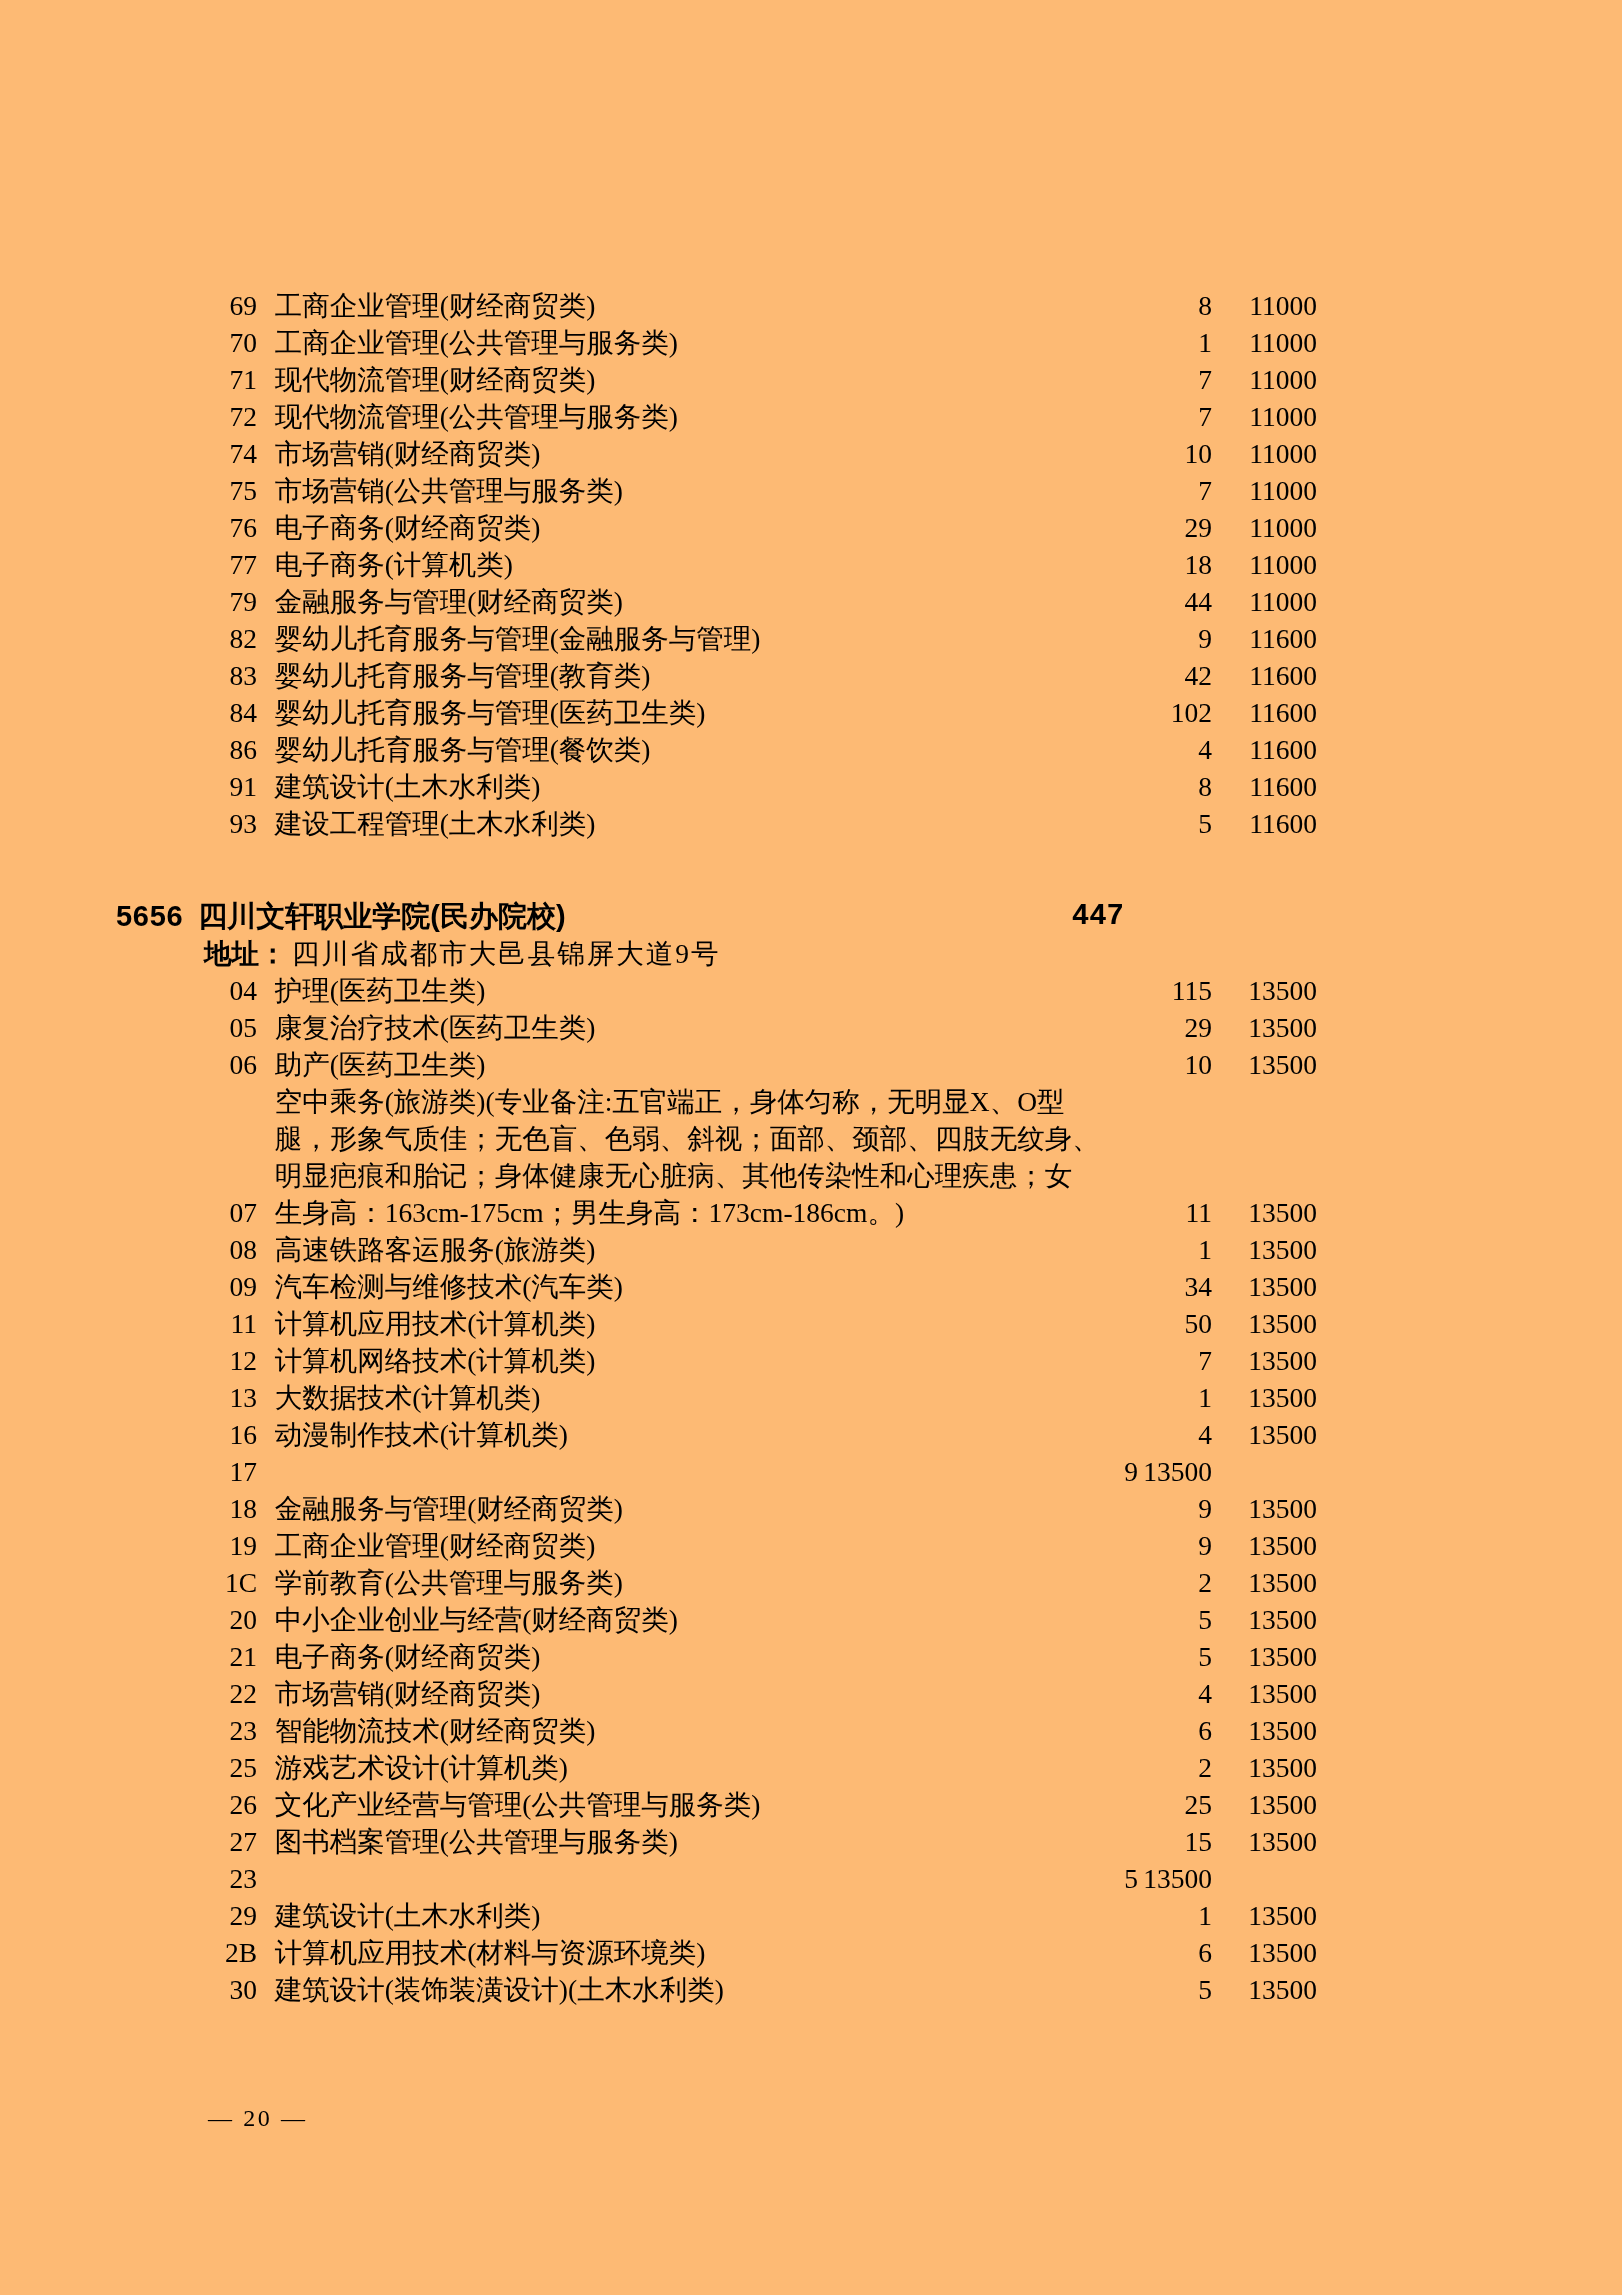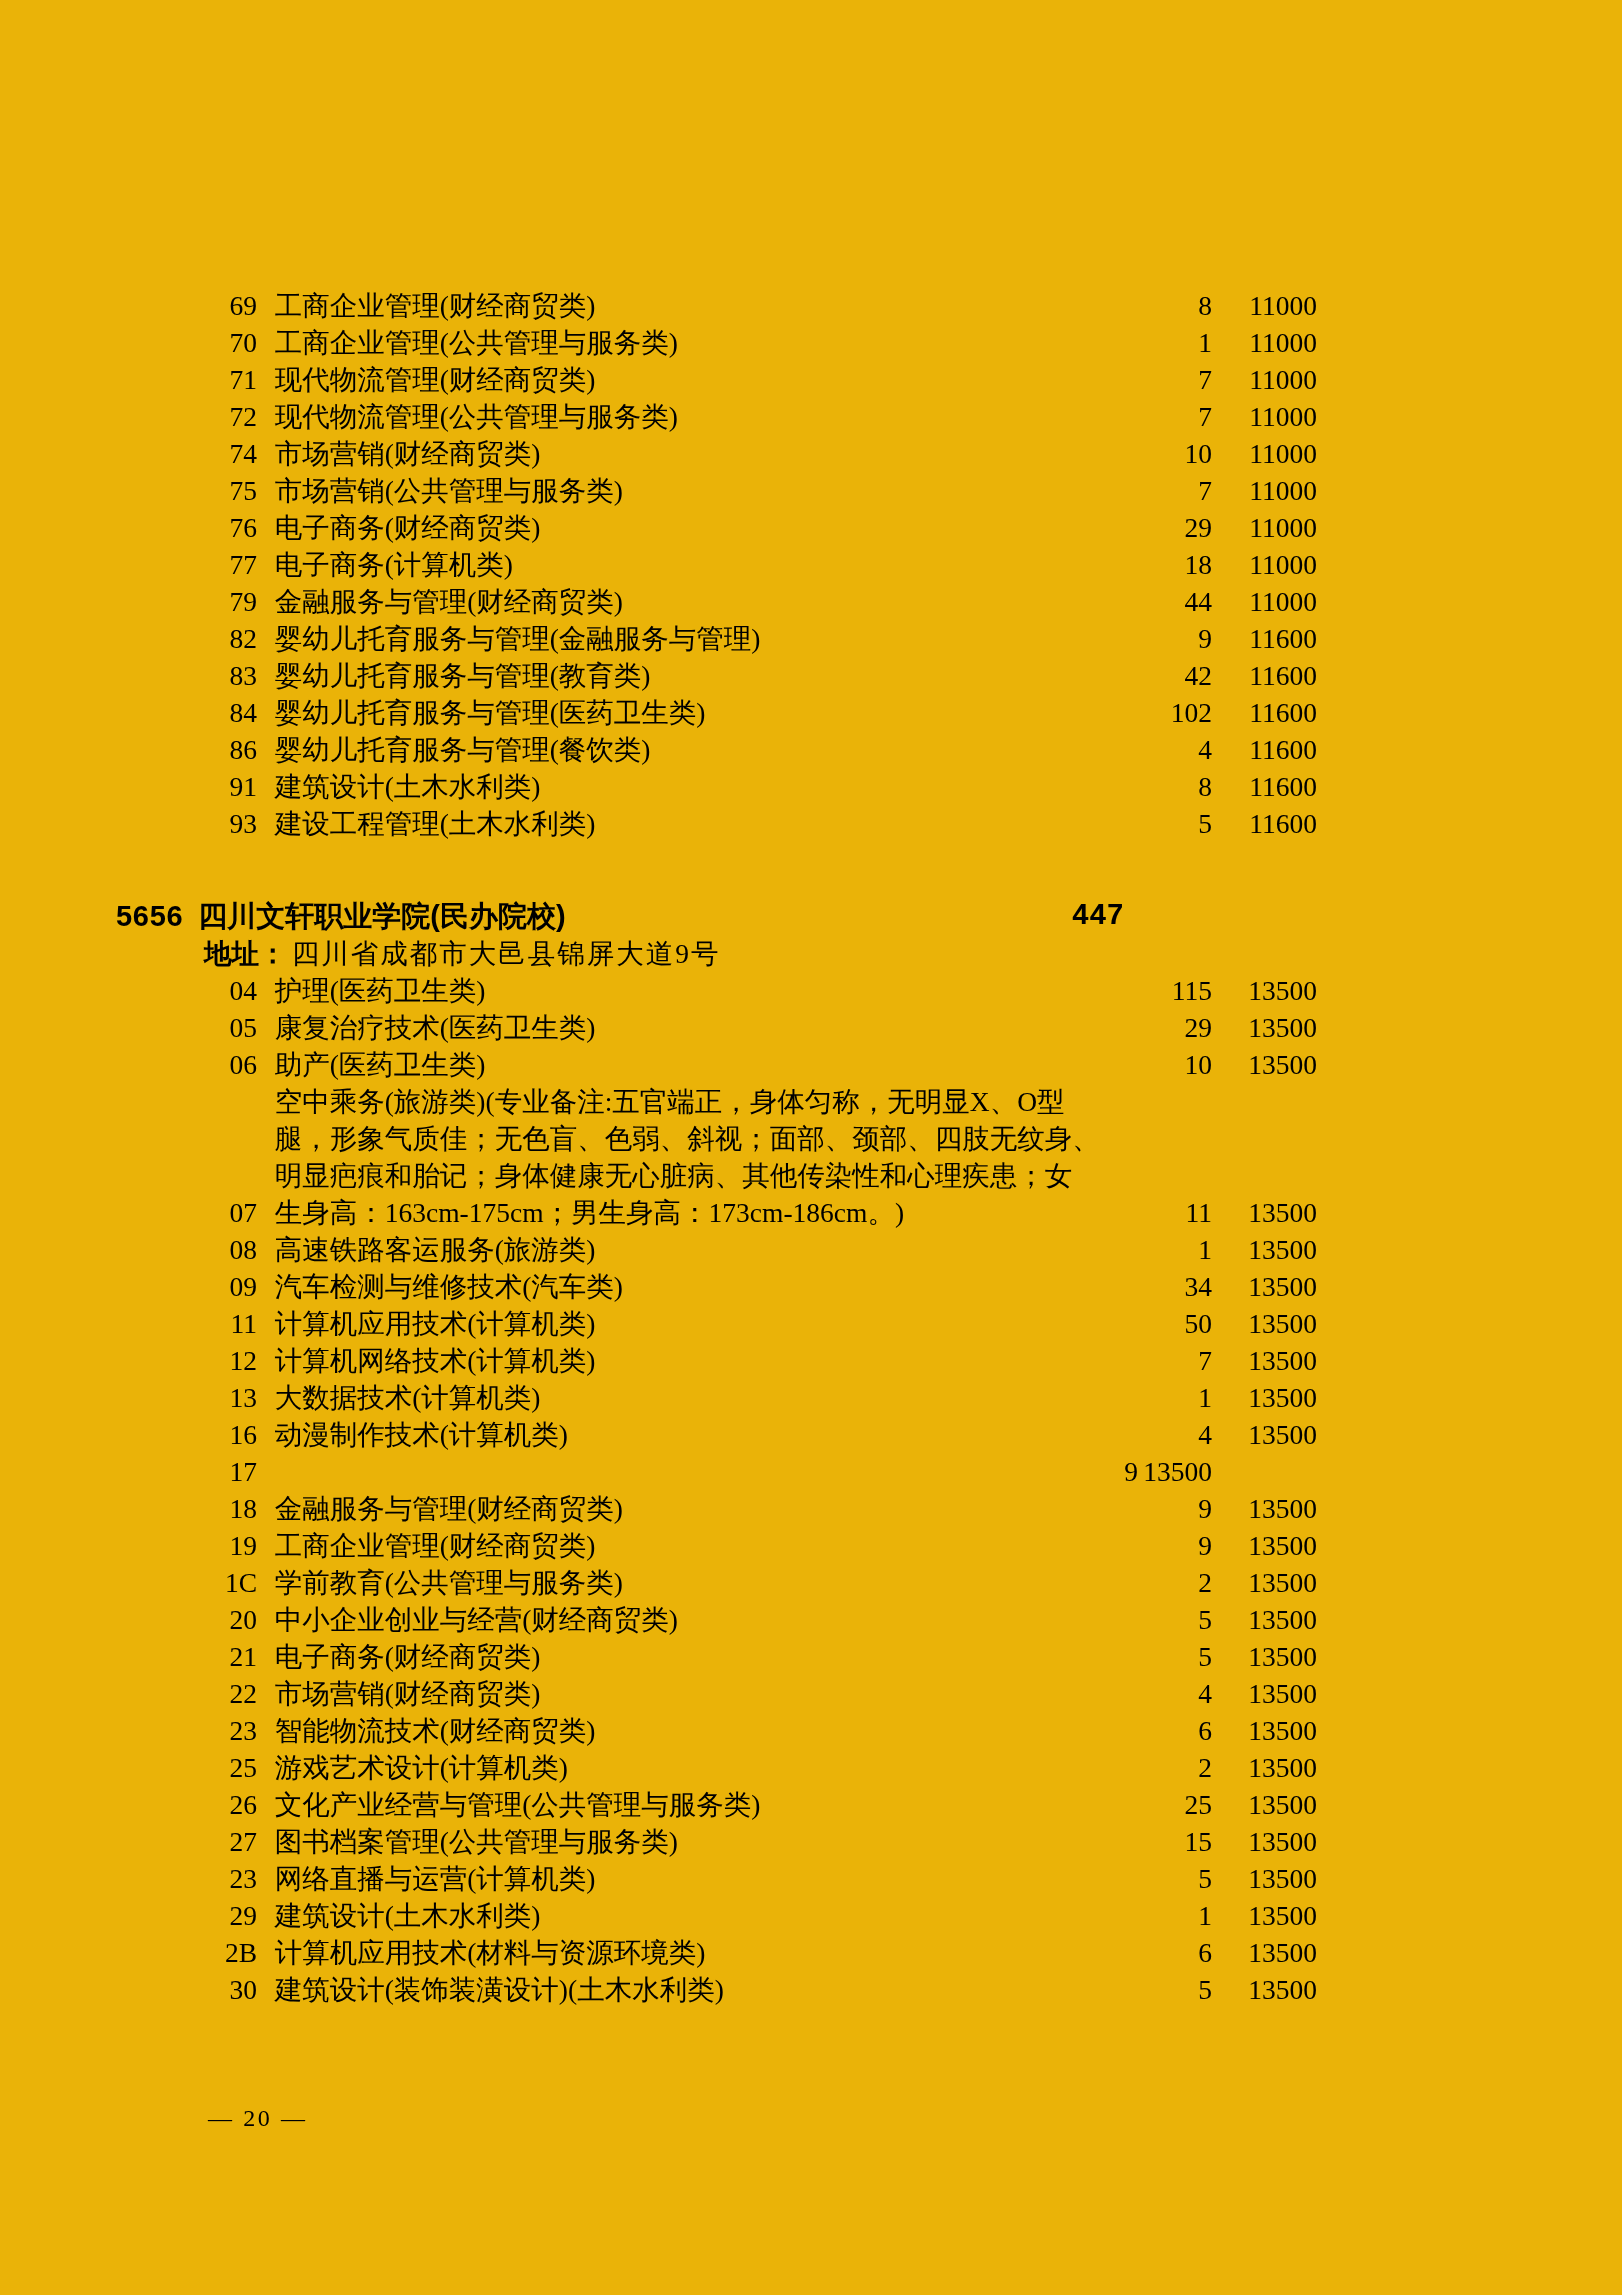--- a/index.html
+++ b/index.html
@@ -1,20 +1,20 @@
 <!DOCTYPE html>
 <html style="font-size:10.5px"><head>
 <meta charset="utf-8">
 <style>
   html, body { margin: 0; padding: 0; background: #ffffff; }
   .page {
     position: relative;
     width: 1623px;
     height: 2295px;
-    background: #eab308;
+    background: #fdba74;
     color: #000000;
     font-family: "Liberation Serif", "DejaVu Serif", serif;
     overflow: hidden;
   }
   .content {
     position: absolute;
     top: 287px;
     left: 0;
     width: 1623px;
   }
@@ -311,21 +311,20 @@
     <span class="cell-fee">13500</span>
   </div>
           <div class="prow">
     <span class="cell-code">27</span>
     <span class="cell-name">图书档案管理(公共管理与服务类)</span>
     <span class="cell-count">15</span>
     <span class="cell-fee">13500</span>
   </div>
           <div class="prow">
     <span class="cell-code">23</span>
-    <span class="cell-name">网络直播与运营(计算机类)</span>
     <span class="cell-count">5</span>
     <span class="cell-fee">13500</span>
   </div>
           <div class="prow">
     <span class="cell-code">29</span>
     <span class="cell-name">建筑设计(土木水利类)</span>
     <span class="cell-count">1</span>
     <span class="cell-fee">13500</span>
   </div>
           <div class="prow">

